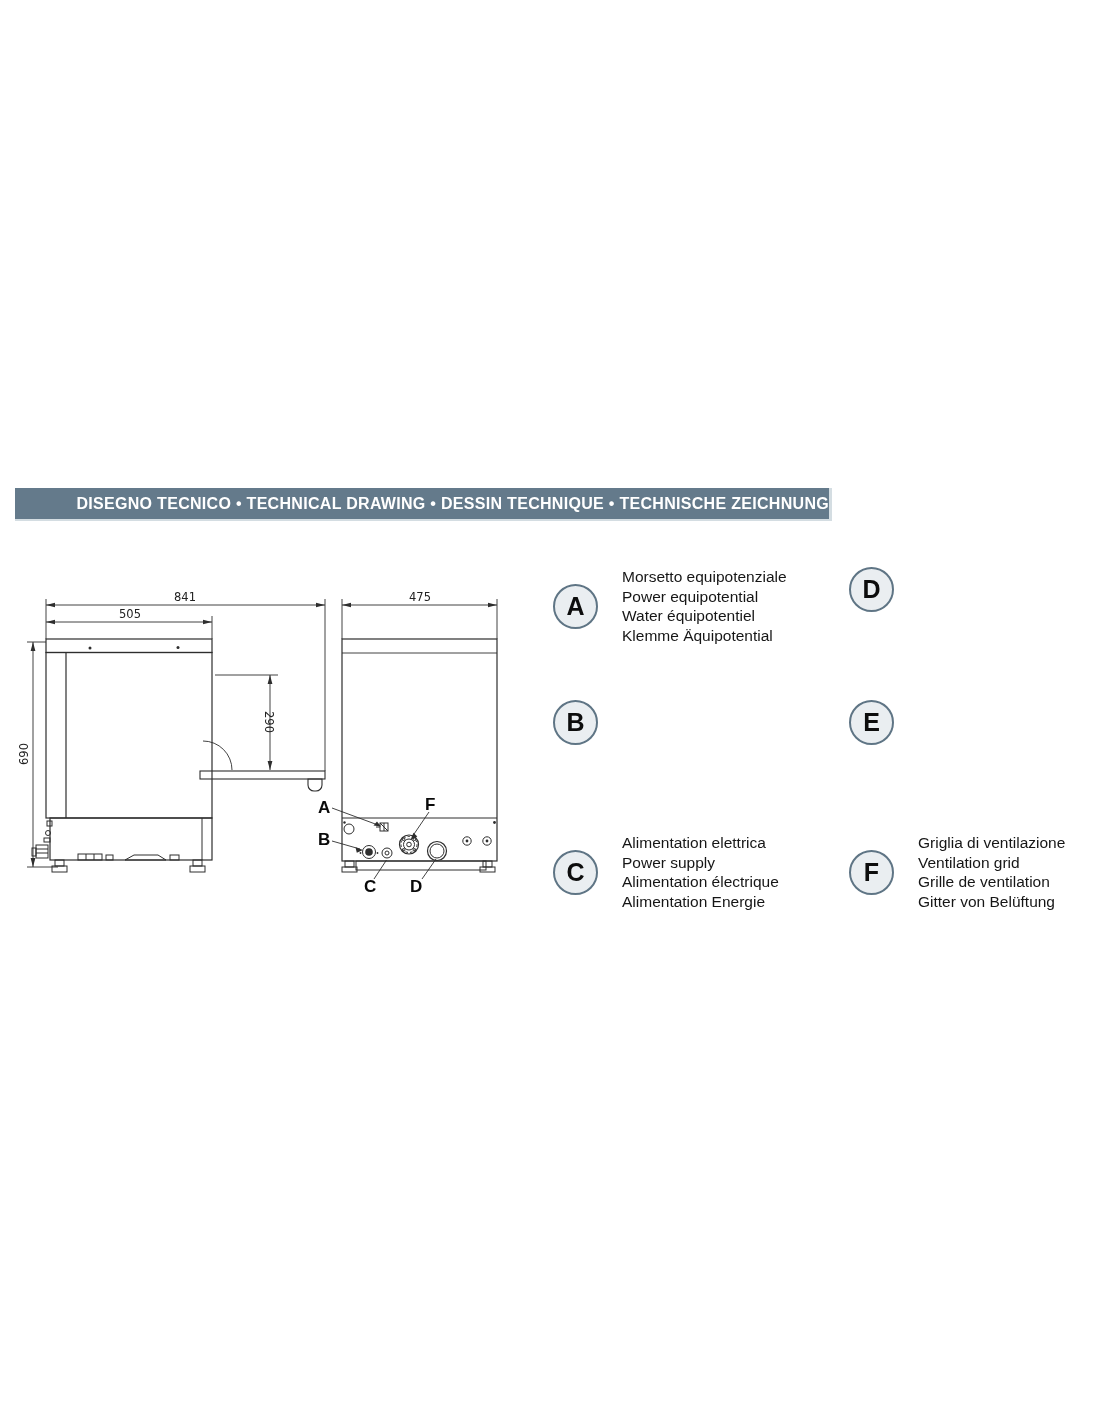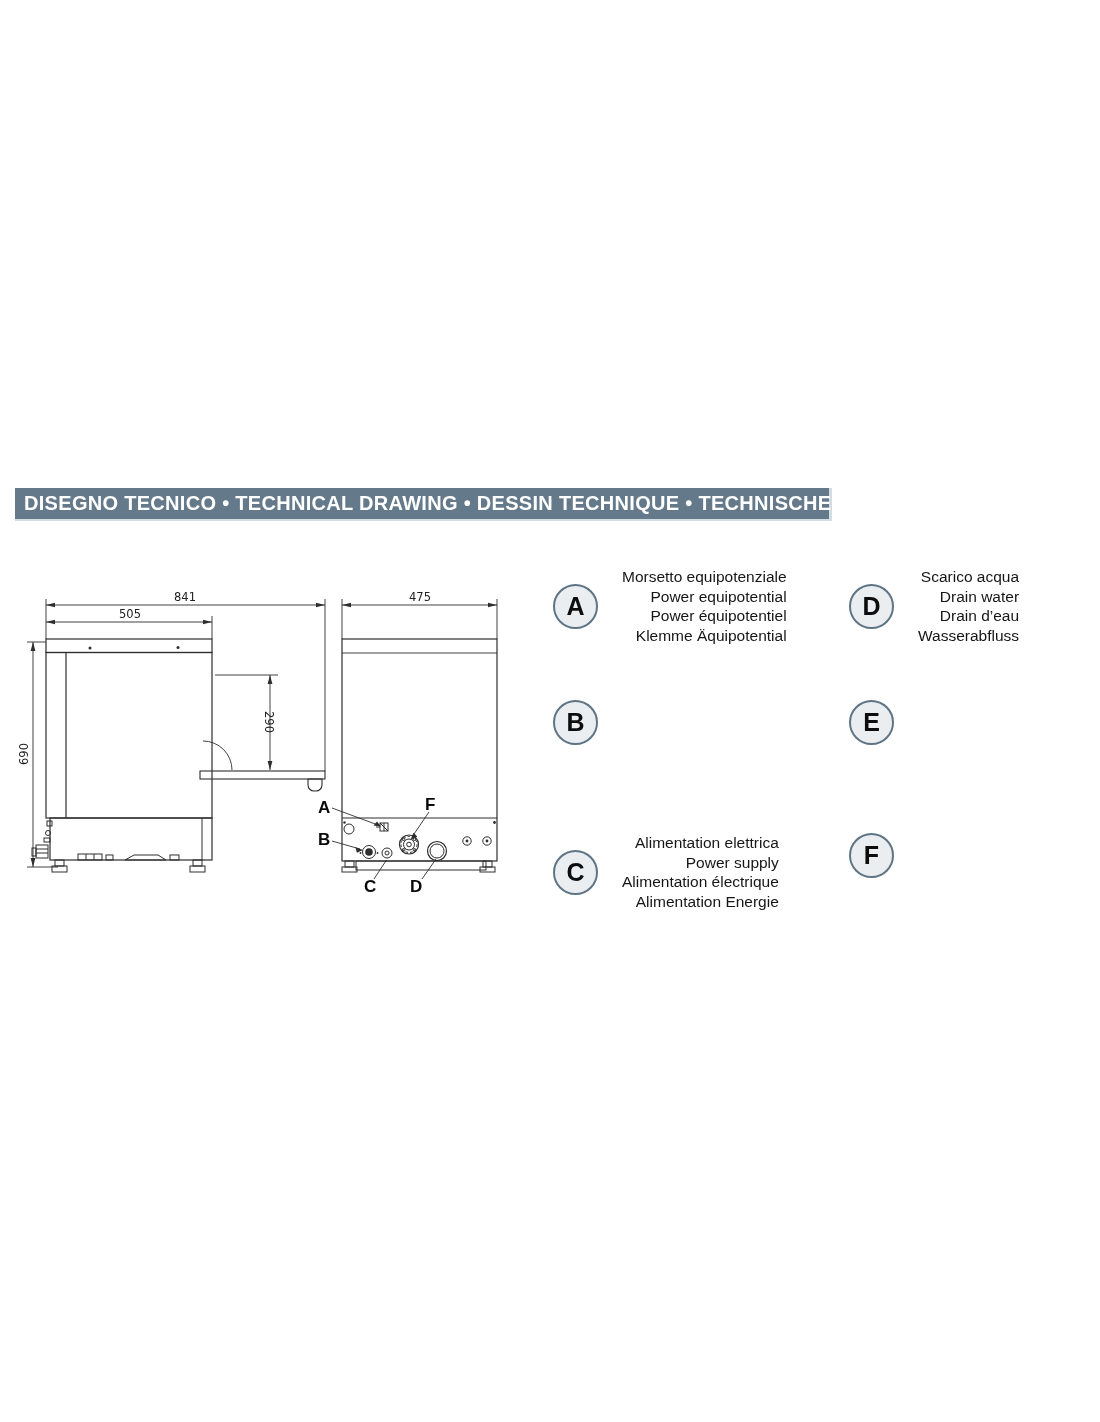--- a/index.html
+++ b/index.html
@@ -16,23 +16,24 @@
     left:15px; top:488px;
     width:817px; height:33px;
     background:#647a8b;
     border-right:3px solid #d4dde2;
     border-bottom:2px solid #d4dde2;
     box-sizing:border-box;
     display:flex; align-items:center;
     padding-left:9px;
     color:#ffffff;
     font-weight:bold;
-    font-size:20px;
+    font-size:16px;
     letter-spacing:0.3px;
     white-space:nowrap;
+    justify-content:flex-end;
   }
   .drawing-svg{
     position:absolute;
     left:0; top:580px;
     width:560px; height:330px;
   }
   .legend-item{
     position:absolute;
     display:flex;
     align-items:center;
@@ -48,21 +49,20 @@
     font-weight:bold;
     font-size:25px;
     color:#0d0d0d;
     flex:0 0 auto;
   }
   .legend-lines{
     font-size:15.5px;
     line-height:19.5px;
     color:#161616;
     white-space:nowrap;
-    text-align:right;
   }
   .legend-lines span{display:block;}
   .col1{left:553px;}
   .col2{left:849px;}
   .row1{top:567px;}
   .row2{top:700px;}
   .row3{top:833px;}
   svg text{font-family:"DejaVu Sans", sans-serif;}
   svg .dimtxt{font-size:11.5px; fill:#222;}
   svg .marker{font-size:17px; font-weight:bold; fill:#0a0a0a; font-family:"Liberation Sans",sans-serif;}
@@ -247,50 +247,50 @@
         <polygon points="410.5,840 413.5,832.8 417.3,836.5" fill="#2e2e2e" stroke="none"></polygon>
       </g>
     </g>
   </svg>
 
   <div class="legend-item col1 row1">
     <div class="badge">A</div>
     <div class="legend-lines">
       <span>Morsetto equipotenziale</span>
       <span>Power equipotential</span>
-      <span>Power équipotentiel</span>
+      <span>Water équipotentiel</span>
       <span>Klemme Äquipotential</span>
     </div>
   </div>
 
   <div class="legend-item col1 row2">
     <div class="badge">B</div>
   </div>
 
   <div class="legend-item col1 row3">
     <div class="badge">C</div>
     <div class="legend-lines">
       <span>Alimentation elettrica</span>
       <span>Power supply</span>
       <span>Alimentation électrique</span>
       <span>Alimentation Energie</span>
     </div>
   </div>
 
   <div class="legend-item col2 row1">
     <div class="badge">D</div>
-    <div class="legend-lines">
-      <span>Scarico acqua</span>
-      <span>Drain water</span>
-      <span>Drain d’eau</span>
-      <span>Wasserabfluss</span>
-    </div>
   </div>
 
   <div class="legend-item col2 row2">
     <div class="badge">E</div>
   </div>
 
   <div class="legend-item col2 row3">
     <div class="badge">F</div>
+    <div class="legend-lines">
+      <span>Griglia di ventilazione</span>
+      <span>Ventilation grid</span>
+      <span>Grille de ventilation</span>
+      <span>Gitter von Belüftung</span>
+    </div>
   </div>
 
 </div>
 
 </body></html>

